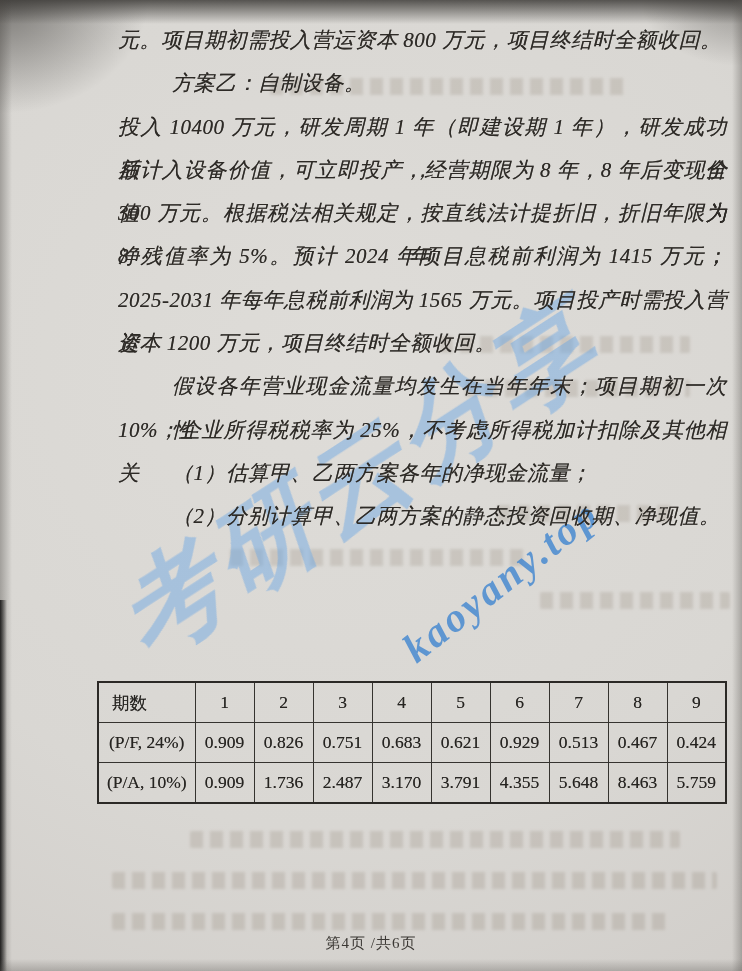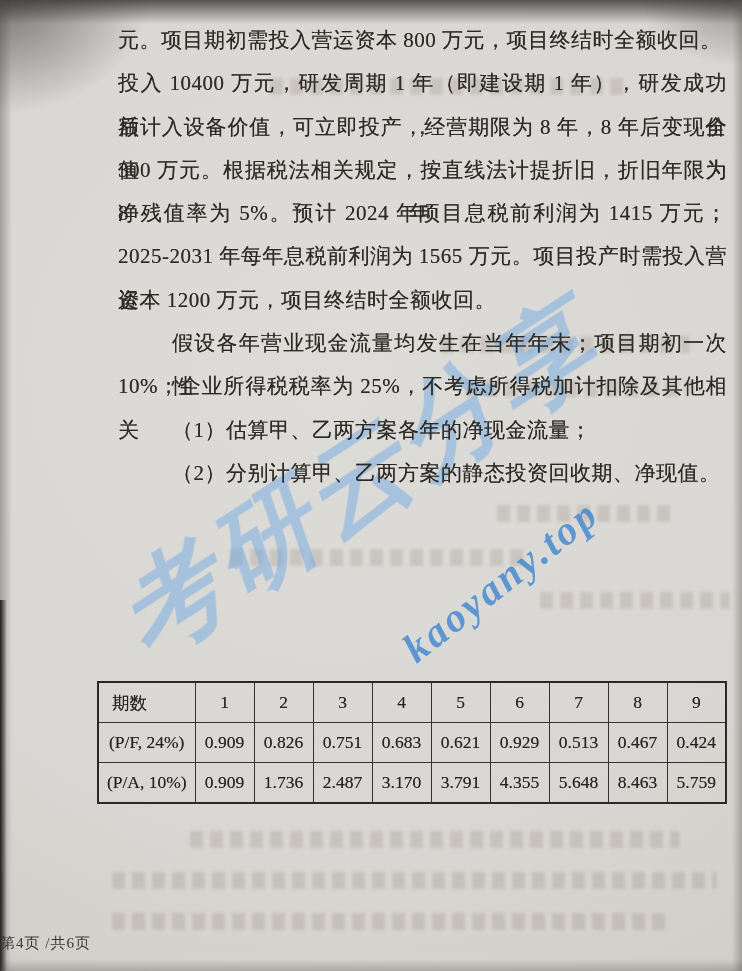--- a/index.html
+++ b/index.html
@@ -42,40 +42,41 @@
     font-size:41px;font-style:italic;font-weight:bold;letter-spacing:3px;
     color:rgba(62,132,208,0.8);white-space:nowrap;
   }
 
   
   .doc-lines{position:absolute;left:118px;top:19px;width:609px;}
   .line{
     height:43.3px;line-height:43.3px;font-size:21px;
     color:#2d2a26;letter-spacing:.5px;white-space:nowrap;
     text-shadow:0 0 .6px rgba(45,42,38,.65);
+    font-style:italic;
   }
   .line.just{white-space:normal;text-align:justify;text-align-last:justify;}
   .line.indent{padding-left:54px;}
 
   
   .factor-table{
     position:absolute;left:97px;top:681px;width:630px;height:118px;
     border-collapse:collapse;table-layout:fixed;
     font-size:17.5px;color:#262421;background:transparent;
     border:2.2px solid #2b2926;
     padding-left:20px;
   }
   .factor-table th,.factor-table td{
     border:1.6px solid #35332f;text-align:center;font-weight:normal;
     padding:0;height:39px;text-shadow:0 0 .5px rgba(40,38,35,.6);
   }
   .factor-table th.rowhead, .factor-table td.rowhead{text-align:left;padding-left:13px;}
 
   .footer{
-    position:absolute;left:0;right:0;top:934px;
+    position:absolute;left:0;right:0;top:934px;text-align:center;
     font-size:15px;letter-spacing:1px;color:#3b3834;
   }
 </style>
 </head>
 <body>
 
 <div class="page">
 
   <div class="corner-tl"></div>
   <div class="corner-tr"></div>
@@ -93,20 +94,21 @@
   <div class="ghost" style="left:540px;top:592px;width:190px"></div>
   <div class="ghost" style="left:190px;top:831px;width:490px"></div>
   <div class="ghost" style="left:112px;top:872px;width:605px"></div>
   <div class="ghost" style="left:112px;top:913px;width:560px"></div>
 
   <div class="wm-calligraphy">考研云分享</div>
   <div class="wm-url">kaoyany.top</div>
 
   <div class="doc-lines">
       <div class="line">元。项目期初需投入营运资本 800 万元，项目终结时全额收回。</div>
+      <div class="line indent">方案乙：自制设备。</div>
       <div class="line just">投入 10400 万元，研发周期 1 年（即建设期 1 年），研发成功后，全</div>
       <div class="line just">额计入设备价值，可立即投产，经营期限为 8 年，8 年后变现价值为</div>
       <div class="line just">300 万元。根据税法相关规定，按直线法计提折旧，折旧年限为 8 年，</div>
       <div class="line just">净残值率为 5%。预计 2024 年项目息税前利润为 1415 万元；</div>
       <div class="line just">2025-2031 年每年息税前利润为 1565 万元。项目投产时需投入营运</div>
       <div class="line">资本 1200 万元，项目终结时全额收回。</div>
       <div class="line indent just">假设各年营业现金流量均发生在当年年末；项目期初一次性</div>
       <div class="line just">10%；企业所得税税率为 25%，不考虑所得税加计扣除及其他相关</div>
       <div class="line indent">（1）估算甲、乙两方案各年的净现金流量；</div>
       <div class="line indent">（2）分别计算甲、乙两方案的静态投资回收期、净现值。</div>

